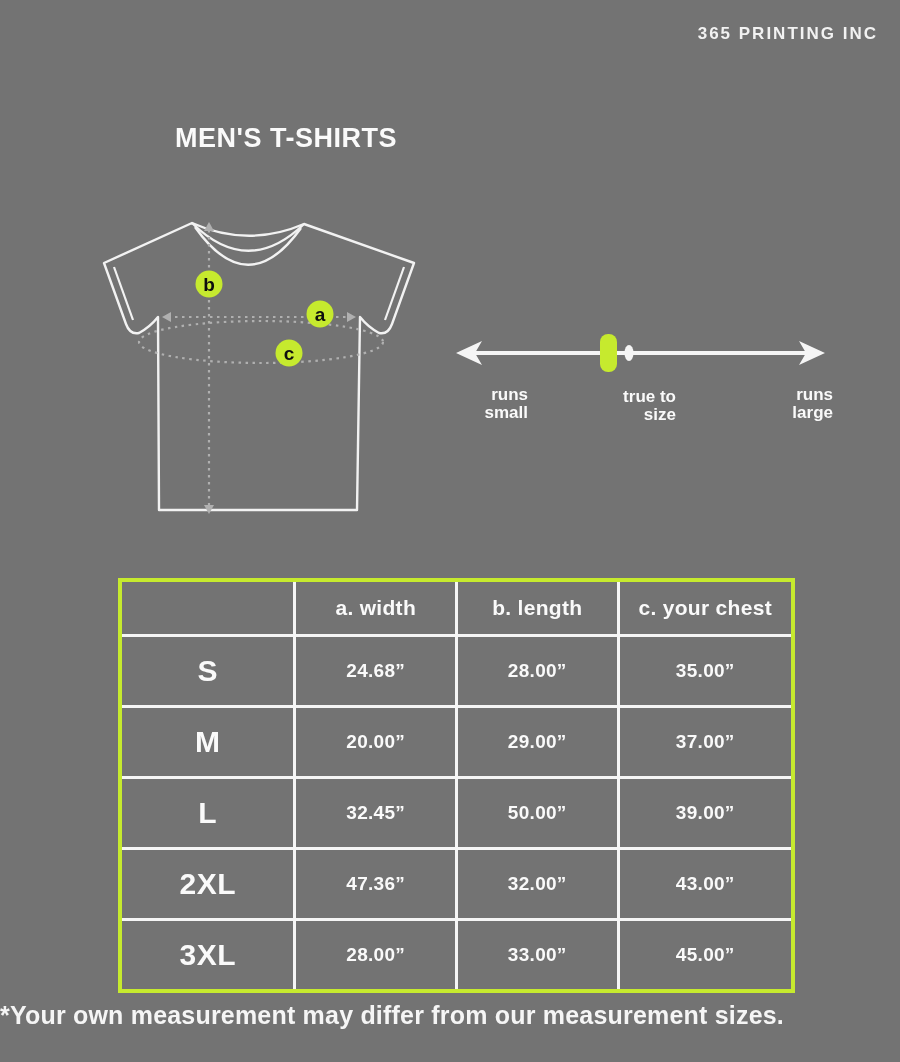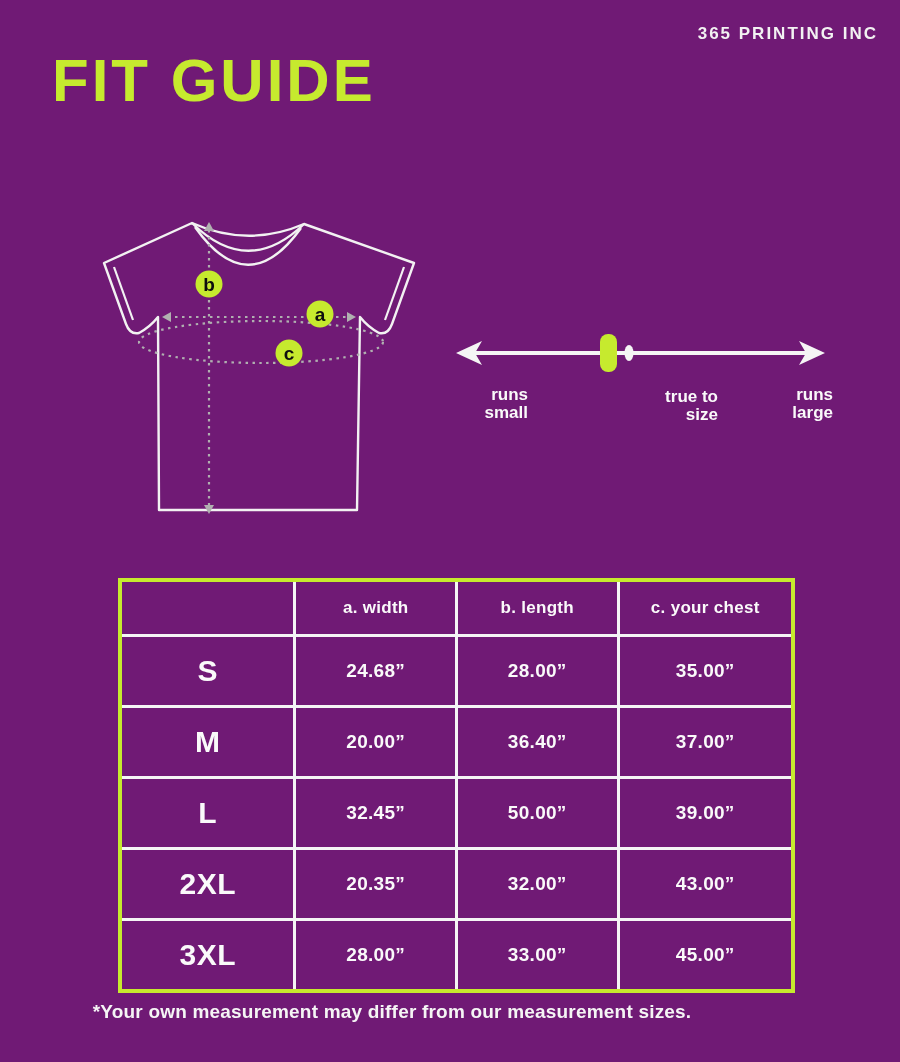--- a/index.html
+++ b/index.html
@@ -1,49 +1,49 @@
 <!DOCTYPE html>
 <html><head>
 <meta charset="utf-8">
 <style>
   html,body{margin:0;padding:0;background:#0e0e0e;}
   .canvas{
-    position:relative;width:900px;height:1062px;background:#701a75;overflow:hidden;
+    position:relative;width:900px;height:1062px;background:#737373;overflow:hidden;
     font-family:"Liberation Sans","DejaVu Sans",sans-serif;color:#f7f7f7;font-weight:bold;
   }
   .brand{position:absolute;top:24px;right:22px;font-size:17px;letter-spacing:2px;color:#f2f2f2;}
   .title{position:absolute;left:52px;top:46px;margin:0;font-size:60px;letter-spacing:3px;color:#c6ea2e;font-weight:bold;}
   .subtitle{position:absolute;left:55px;top:123px;width:342px;text-align:right;font-size:27px;letter-spacing:.5px;color:#fafafa;}
   .shirt-svg{position:absolute;left:88px;top:210px;}
   .scale-svg{position:absolute;left:448px;top:330px;}
   .scale-label{position:absolute;font-size:17px;line-height:18px;text-align:right;white-space:pre-line;color:#fafafa;}
   .lbl-small{left:448px;top:386px;width:80px;}
-  .lbl-true{left:618px;top:388px;width:100px;}
+  .lbl-true{left:576px;top:388px;width:100px;}
   .lbl-large{left:748px;top:386px;width:85px;}
   table.size-chart{
     position:absolute;left:118px;top:578px;width:677px;height:415px;
     border-collapse:collapse;table-layout:fixed;border:4px solid #c6ea2e;
   }
   table.size-chart th,table.size-chart td{
     border:3px solid #f5f5f5;text-align:center;vertical-align:middle;color:#fafafa;padding:0;
   }
   thead tr{height:55px;}
   tbody tr{height:59px;}
-  th.colhead{font-size:17px;letter-spacing:.3px;}
+  th.colhead{font-size:21px;letter-spacing:.3px;}
   th.size{font-size:30px;letter-spacing:.5px;}
   td.val{font-size:19px;letter-spacing:.3px;}
-  .footnote{position:absolute;left:0;top:1001px;width:784px;text-align:center;font-size:19px;letter-spacing:.2px;color:#f5f5f5;}
+  .footnote{position:absolute;left:0;top:1001px;width:784px;text-align:center;font-size:25px;letter-spacing:.2px;color:#f5f5f5;}
 </style>
 </head>
 <body>
 
 <div class="canvas">
 
   <div class="brand">365 PRINTING INC</div>
-  <h1 class="title">FIT GUIDE</h1>
+  <div class="subtitle">MEN'S T-SHIRTS</div>
 
   <svg class="shirt-svg" width="335" height="315" viewBox="0 0 335 315">
 
     <path d="M104,13 L16,53 L38,114 Q42,125 51,123 Q62,117 70,107 L71,300 L269,300 L272,107 Q280,117 291,123 Q300,125 304,114 L326,53 L216,14 Q160,68 104,13 Z" fill="none" stroke="#f2f2f2" stroke-width="2.4" stroke-linejoin="round"></path>
     <path d="M104,13 Q160,38 216,14" fill="none" stroke="#f2f2f2" stroke-width="2.4"></path>
     <path d="M107,17 Q160,92 213,18" fill="none" stroke="#f2f2f2" stroke-width="2.4"></path>
     <path d="M26,57 L45,110" fill="none" stroke="#f2f2f2" stroke-width="2.2"></path>
     <path d="M316,57 L297,110" fill="none" stroke="#f2f2f2" stroke-width="2.2"></path>
 
     <line x1="121" y1="20" x2="121" y2="296" stroke="#b0b0b0" stroke-width="2.2" stroke-dasharray="2.5 4.5"></line>
@@ -100,32 +100,32 @@
     <tbody>
       <tr>
         <th class="size">S</th>
         <td class="val">24.68”</td>
         <td class="val">28.00”</td>
         <td class="val">35.00”</td>
       </tr>
       <tr>
         <th class="size">M</th>
         <td class="val">20.00”</td>
-        <td class="val">36.40”</td>
+        <td class="val">29.00”</td>
         <td class="val">37.00”</td>
       </tr>
       <tr>
         <th class="size">L</th>
         <td class="val">32.45”</td>
         <td class="val">50.00”</td>
         <td class="val">39.00”</td>
       </tr>
       <tr>
         <th class="size">2XL</th>
-        <td class="val">20.35”</td>
+        <td class="val">47.36”</td>
         <td class="val">32.00”</td>
         <td class="val">43.00”</td>
       </tr>
       <tr>
         <th class="size">3XL</th>
         <td class="val">28.00”</td>
         <td class="val">33.00”</td>
         <td class="val">45.00”</td>
       </tr>
     </tbody>

